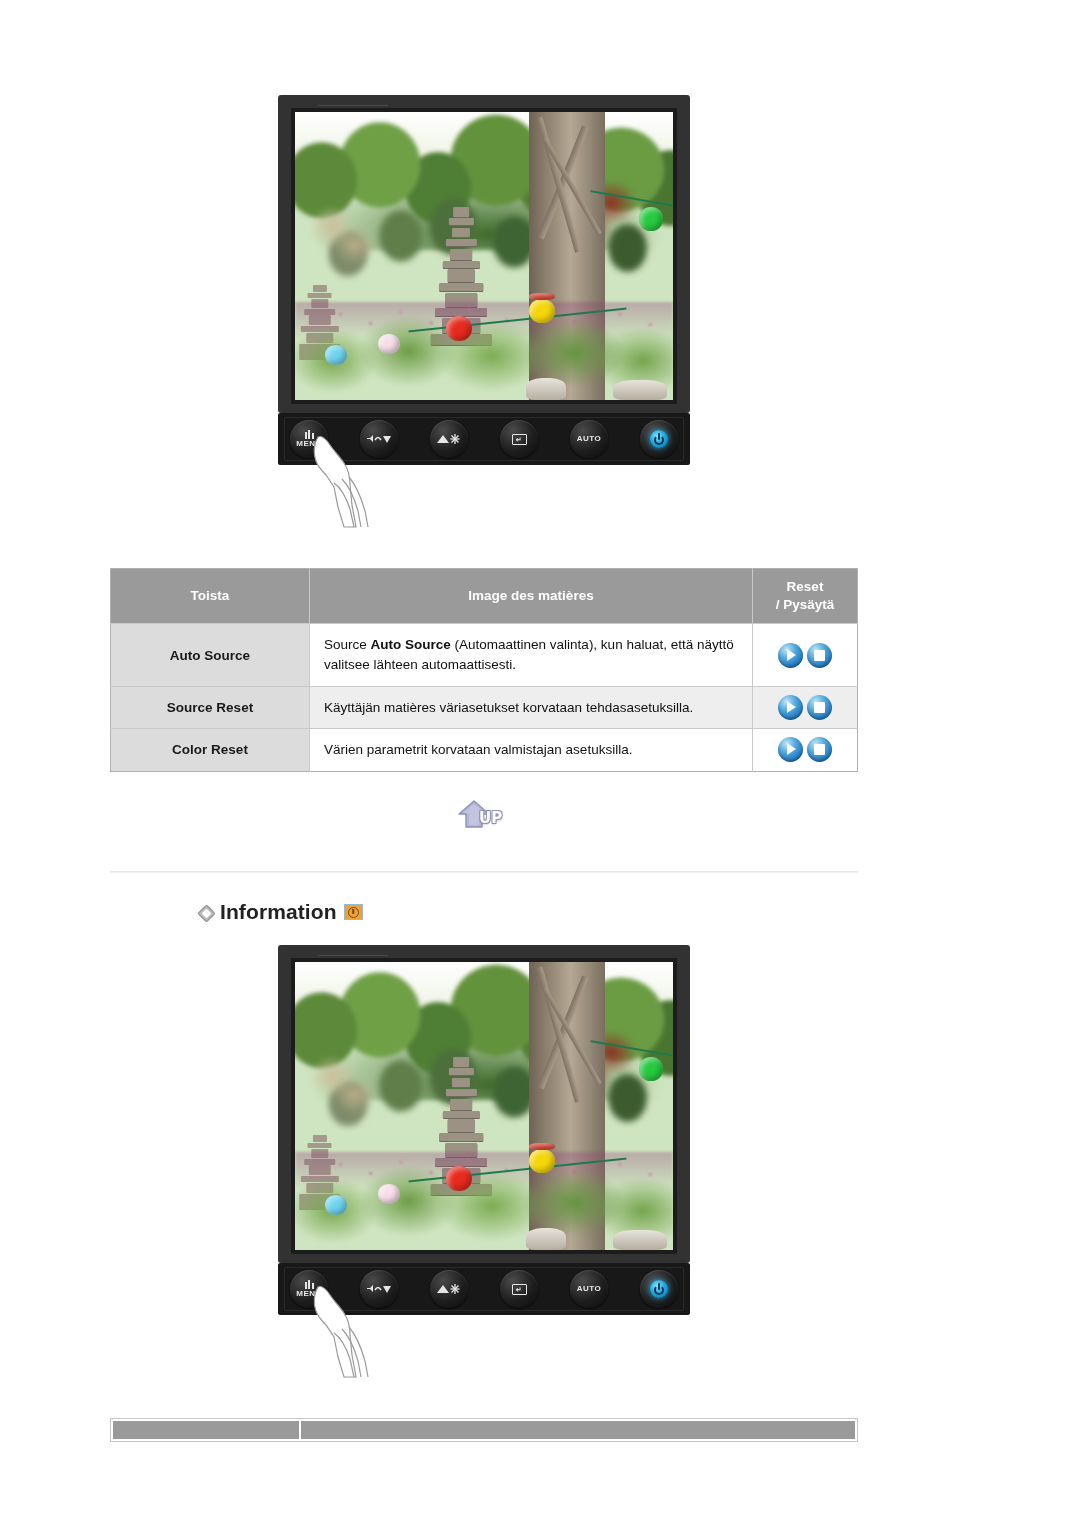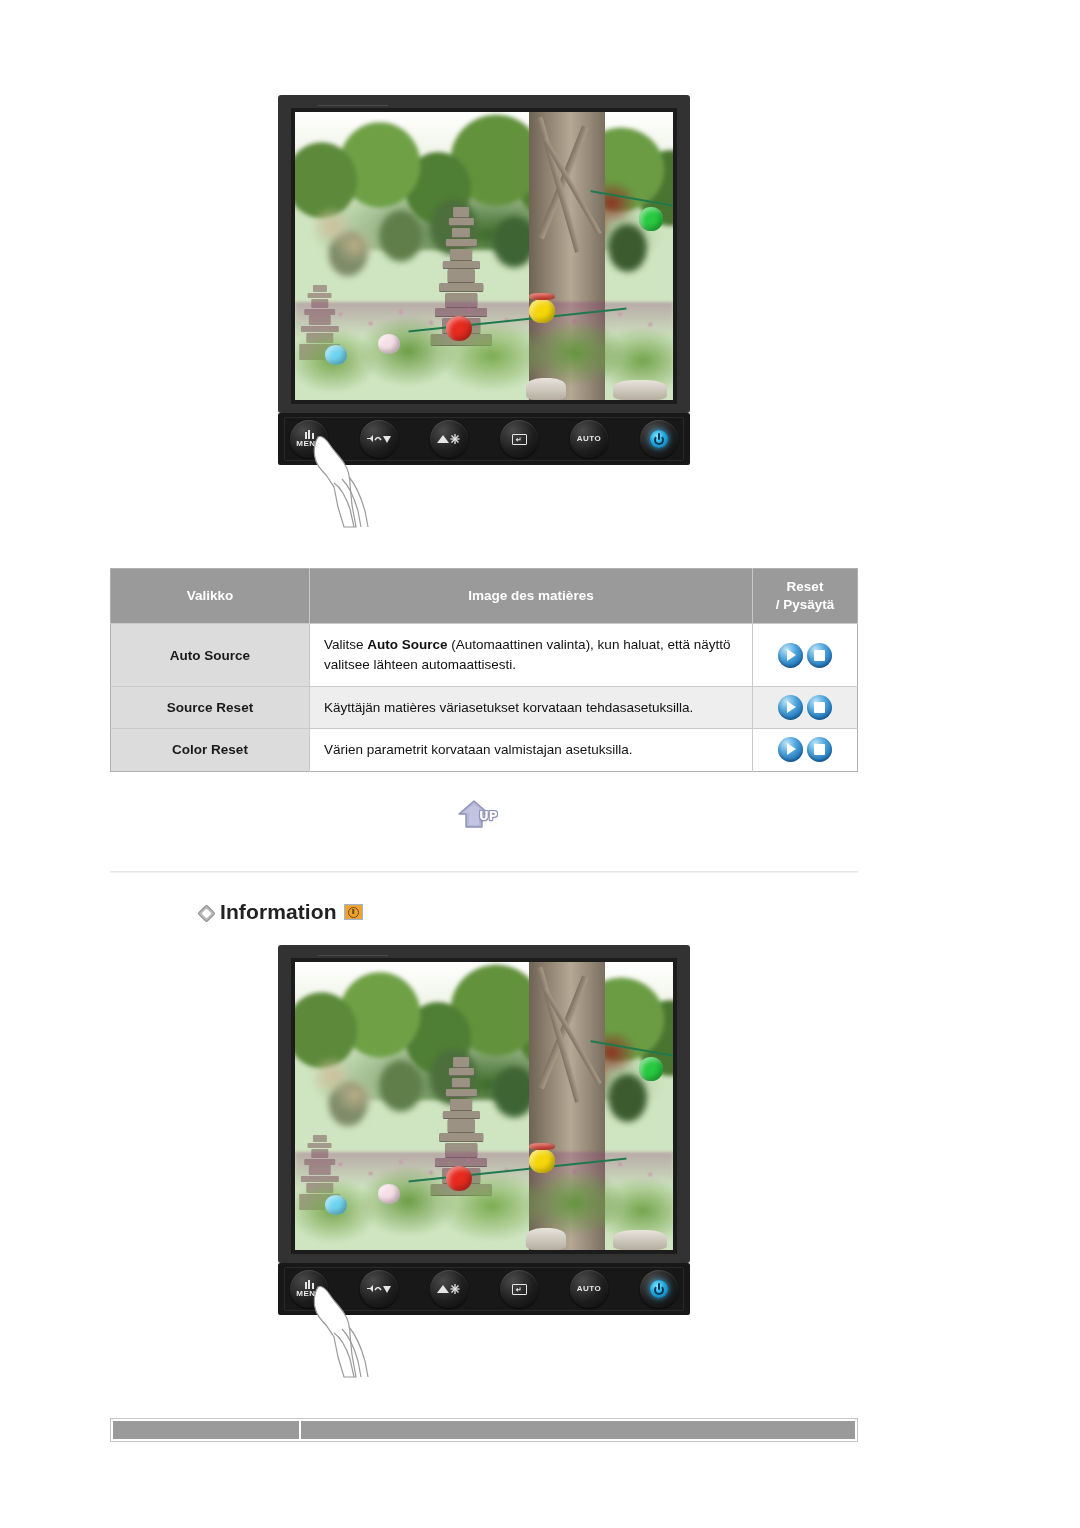--- a/index.html
+++ b/index.html
@@ -331,21 +331,21 @@
     width: 62px; height: 34px;
   }
   .up-arrow {
     position: absolute;
     left: 0; top: 0;
     width: 34px; height: 30px;
   }
   .up-text {
     position: absolute;
     left: 21px; top: 9px;
-    font-size: 12px;
+    font-size: 15px;
     font-weight: bold;
     color: #ffffff;
     letter-spacing: 0px;
     text-shadow:
       -1px -1px 0 #8f92b8, 1px -1px 0 #8f92b8,
       -1px 1px 0 #8f92b8, 1px 1px 0 #8f92b8,
       0 2px 2px rgba(0,0,0,0.18);
     font-family: "DejaVu Sans", sans-serif;
   }
 
@@ -539,32 +539,32 @@
         <path d="M38 52 C44 58 50 70 54 84 L57 100" fill="none"></path>
         <path d="M45 50 C51 57 57 70 61 84 L64 100" fill="none"></path>
       </g>
     </svg>
   </div>
 </div>
 
 <table class="menu-table">
   <thead>
     <tr>
-      <th>Valikko</th>
+      <th>Toista</th>
       <th>Image des matières</th>
       <th>
         <span>Reset</span><br>
         <span>/ Pysäytä</span>
       </th>
     </tr>
   </thead>
   <tbody>
     <tr>
       <td class="cell-label">Auto Source</td>
-      <td class="cell-desc"><span>Valitse </span><b>Auto Source</b><span> (Automaattinen valinta), kun haluat, että näyttö valitsee lähteen automaattisesti.</span></td>
+      <td class="cell-desc"><span>Source </span><b>Auto Source</b><span> (Automaattinen valinta), kun haluat, että näyttö valitsee lähteen automaattisesti.</span></td>
       <td class="cell-icons">
         <span class="rb"><span class="play-tri"></span></span><span class="rb"><span class="stop-sq"></span></span>
       </td>
     </tr>
     <tr>
       <td class="cell-label">Source Reset</td>
       <td class="cell-desc alt"><span>Käyttäjän matières väriasetukset korvataan tehdasasetuksilla.</span><b></b><span></span></td>
       <td class="cell-icons alt">
         <span class="rb icon-bg"><span class="play-tri"></span></span><span class="rb icon-bg"><span class="stop-sq"></span></span>
       </td>

